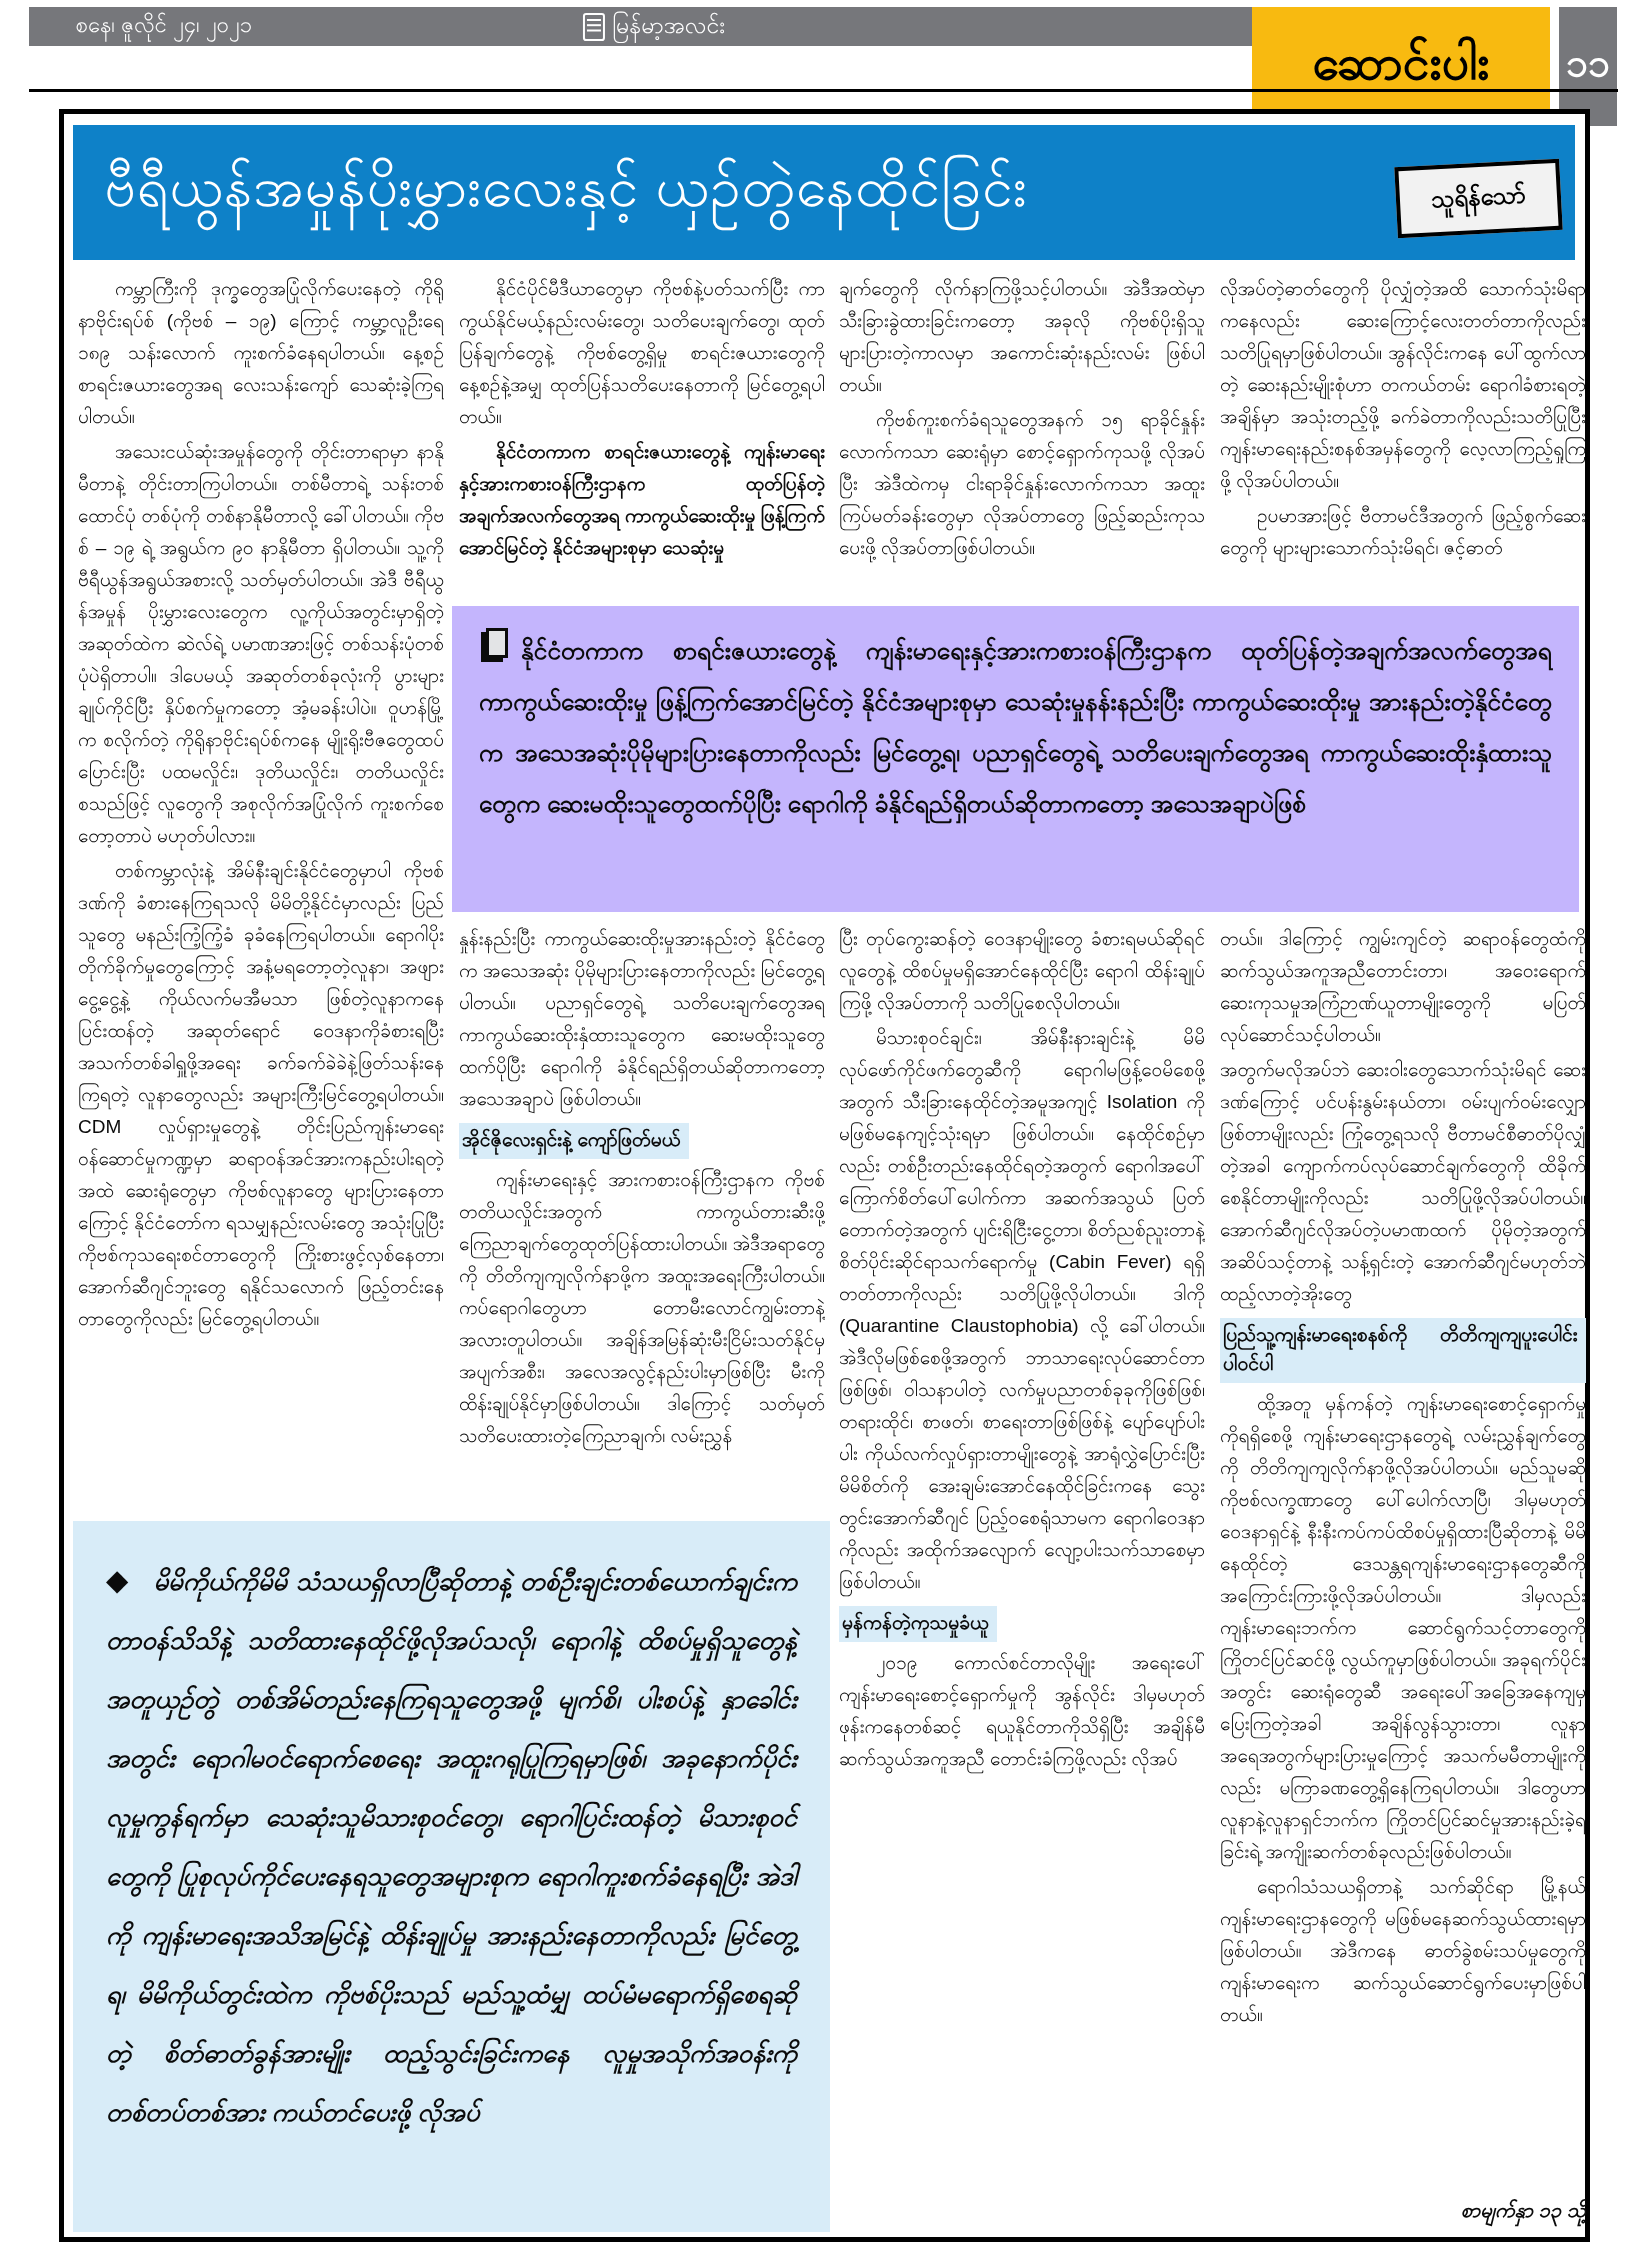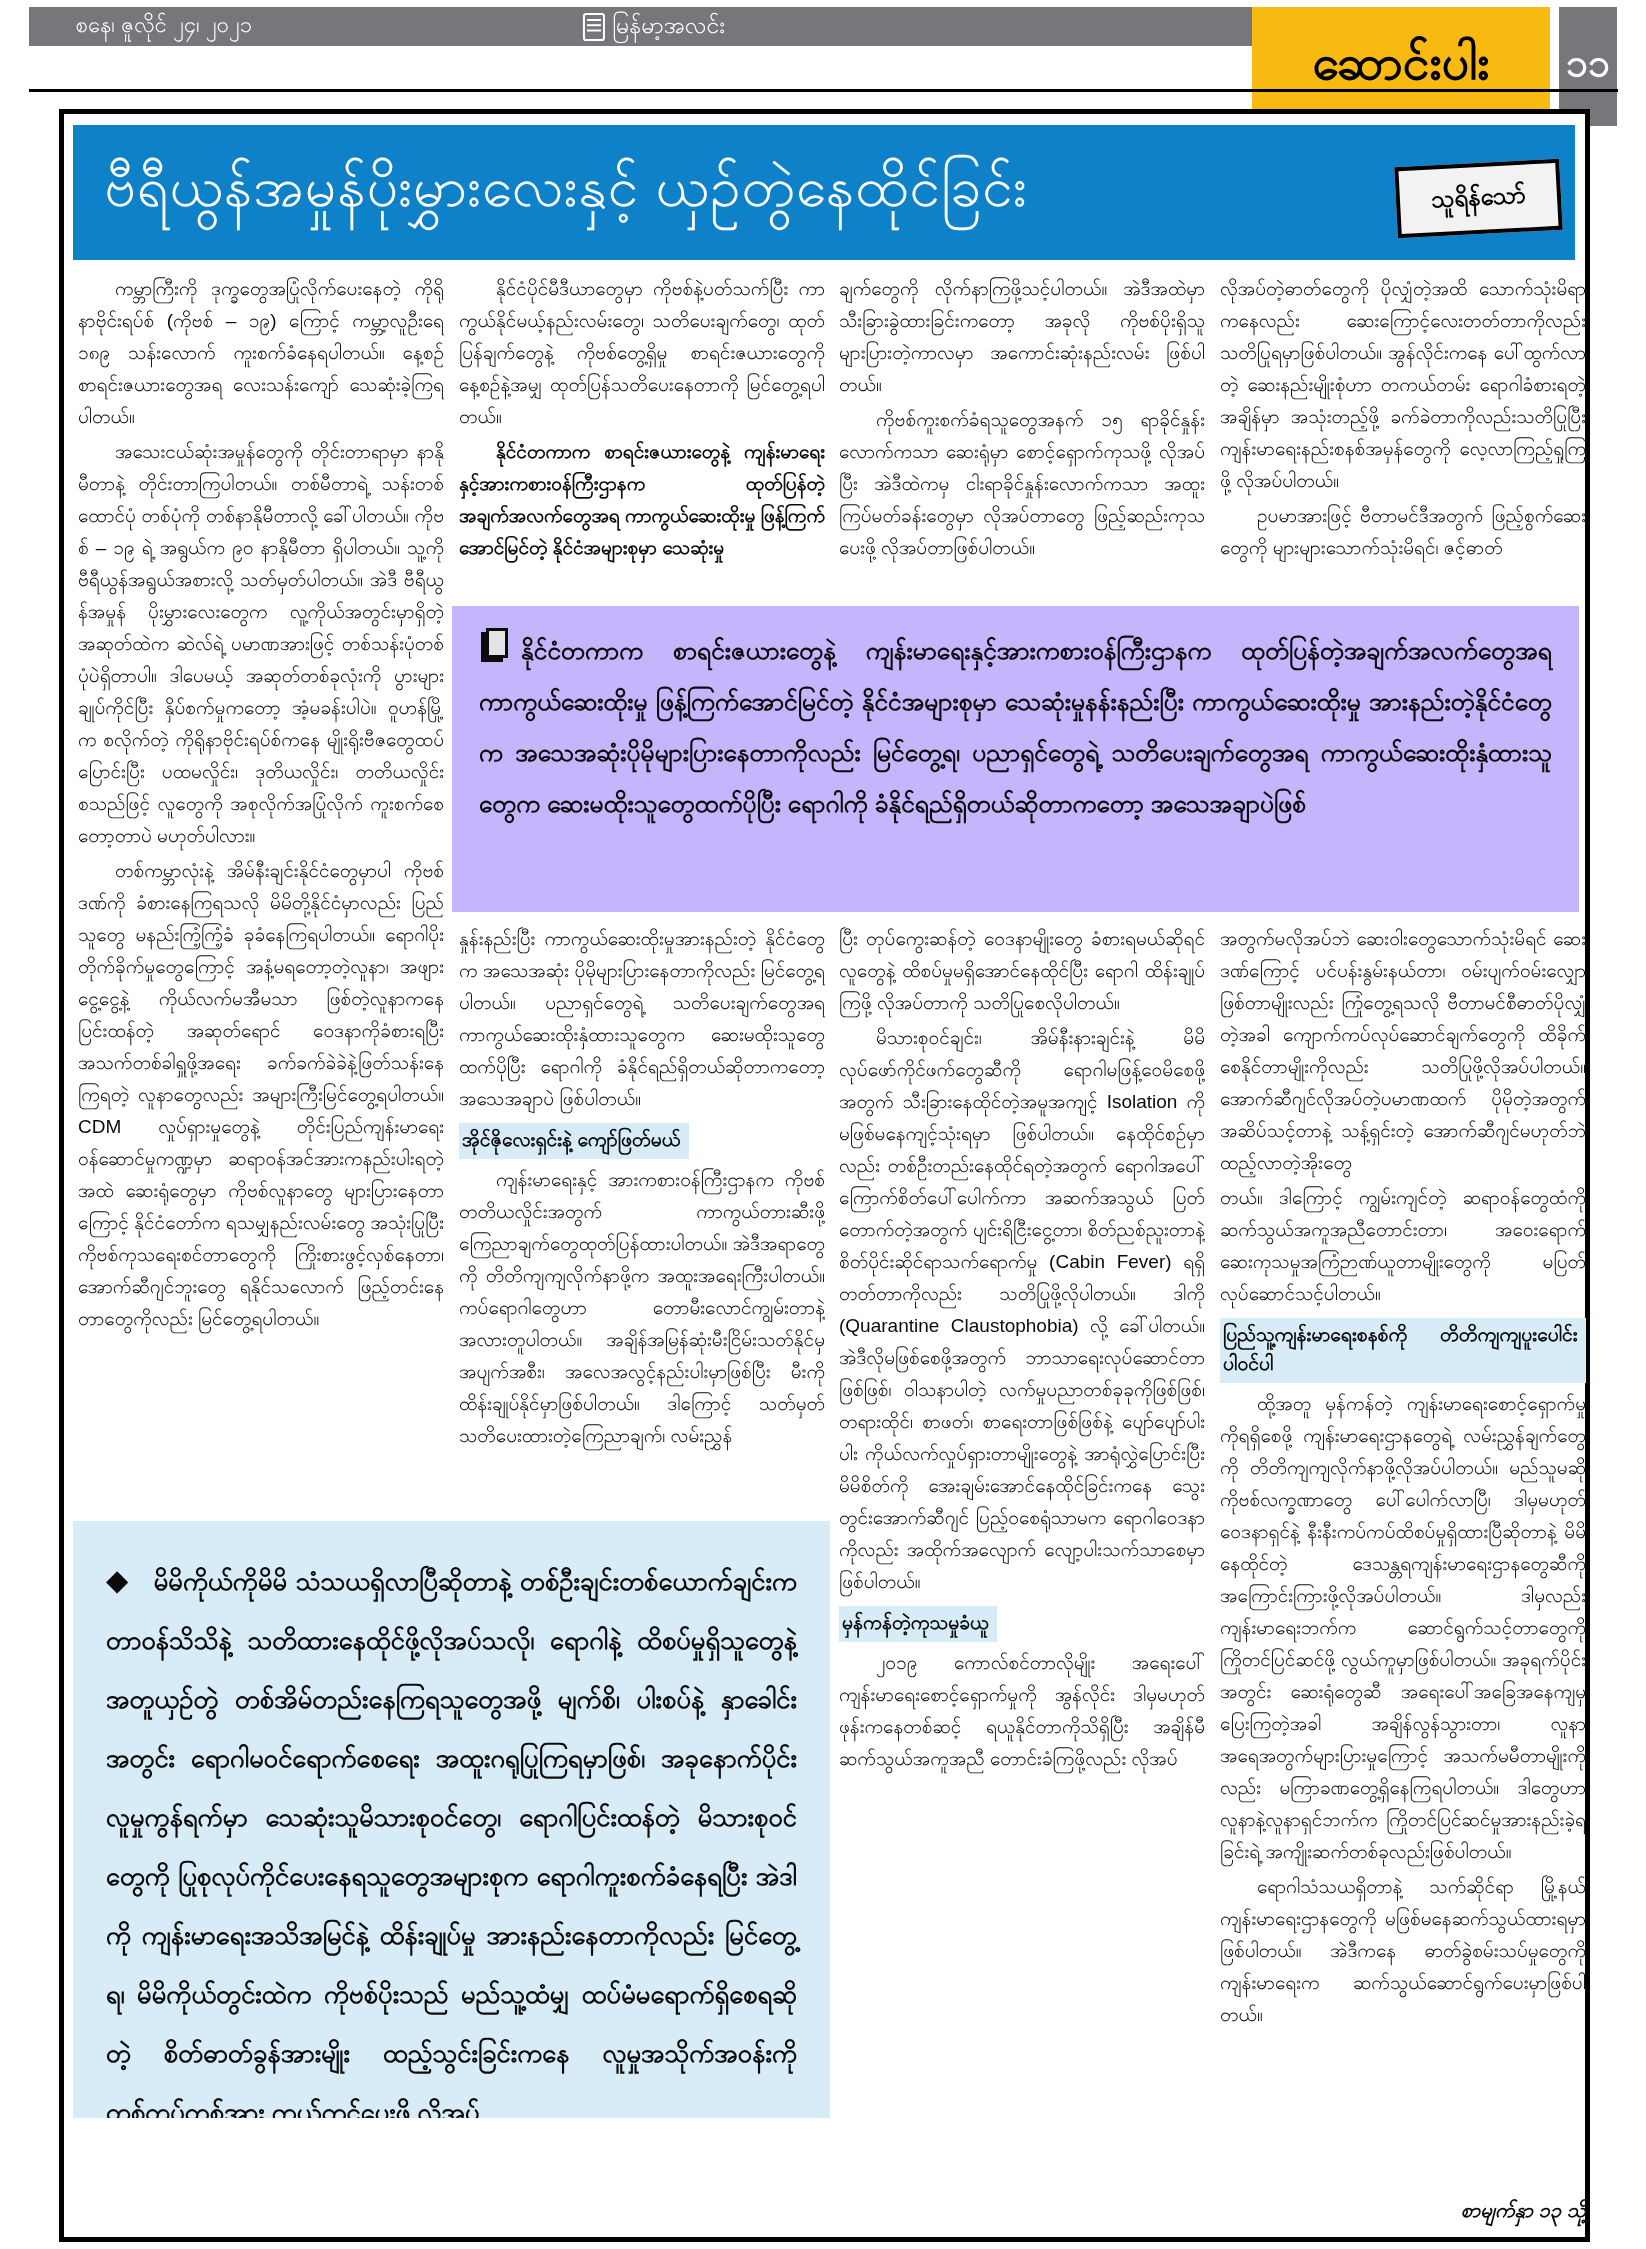--- a/index.html
+++ b/index.html
@@ -77,22 +77,22 @@
   .quote-icon{
     float:left;width:22px;height:30px;background:#0b0b0b;margin:7.3px 18px 0 2.1px;position:relative;
   }
   .quote-icon::after{content:"";position:absolute;left:5.2px;top:-4.2px;width:15.7px;height:24px;background:#e3e4e6;border:3.1px solid #0b0b0b;}
   .quotebox p{
     margin:0;font-size:24.6px;line-height:51px;font-weight:bold;text-align:justify;color:#0b0b0b;
   }
 
   
   .callout{
-    position:absolute;left:9px;top:1407px;width:757px;height:597px;background:#d8ecf8;
-    padding:30px 33px;box-sizing:border-box;overflow:hidden;
+    position:absolute;left:9px;top:1407px;width:757px;height:711px;background:#d8ecf8;
+    padding:30px 33px;box-sizing:border-box;overflow:hidden;font-style:italic;
   }
   .callout .diamond{font-size:29px;margin-right:24px;}
   .callout p{
     margin:0;font-size:25.6px;line-height:59px;font-weight:bold;text-align:justify;text-indent:0;
   }
 
   .continued{
     position:absolute;right:0;bottom:3.1px;font-size:20px;font-weight:bold;font-style:italic;
   }
   .colwrap{position:relative;}
@@ -149,22 +149,22 @@
   </div>
 
   <div class="col col3b">
     <p class="noindent">ပြီး တုပ်ကွေးဆန်တဲ့ ဝေဒနာမျိုးတွေ ခံစားရမယ်ဆိုရင် လူတွေနဲ့ ထိစပ်မှုမရှိအောင်နေထိုင်ပြီး ရောဂါ ထိန်းချုပ်ကြဖို့ လိုအပ်တာကို သတိပြုစေလိုပါတယ်။</p>
     <p>မိသားစုဝင်ချင်း၊ အိမ်နီးနားချင်းနဲ့ မိမိလုပ်ဖော်ကိုင်ဖက်တွေဆီကို ရောဂါမဖြန့်ဝေမိစေဖို့အတွက် သီးခြားနေထိုင်တဲ့အမူအကျင့် Isolation ကို မဖြစ်မနေကျင့်သုံးရမှာ ဖြစ်ပါတယ်။ နေထိုင်စဉ်မှာလည်း တစ်ဦးတည်းနေထိုင်ရတဲ့အတွက် ရောဂါအပေါ် ကြောက်စိတ်ပေါ်ပေါက်ကာ အဆက်အသွယ် ပြတ်တောက်တဲ့အတွက် ပျင်းရိငြီးငွေ့တာ၊ စိတ်ညစ်ညူးတာနဲ့ စိတ်ပိုင်းဆိုင်ရာသက်ရောက်မှု (Cabin Fever) ရရှိတတ်တာကိုလည်း သတိပြုဖို့လိုပါတယ်။ ဒါကို (Quarantine Claustophobia) လို့ ခေါ်ပါတယ်။ အဲဒီလိုမဖြစ်စေဖို့အတွက် ဘာသာရေးလုပ်ဆောင်တာဖြစ်ဖြစ်၊ ဝါသနာပါတဲ့ လက်မှုပညာတစ်ခုခုကိုဖြစ်ဖြစ်၊ တရားထိုင်၊ စာဖတ်၊ စာရေးတာဖြစ်ဖြစ်နဲ့ ပျော်ပျော်ပါးပါး ကိုယ်လက်လှုပ်ရှားတာမျိုးတွေနဲ့ အာရုံလွှဲပြောင်းပြီး မိမိစိတ်ကို အေးချမ်းအောင်နေထိုင်ခြင်းကနေ သွေးတွင်းအောက်ဆီဂျင် ပြည့်ဝစေရုံသာမက ရောဂါဝေဒနာကိုလည်း အထိုက်အလျောက် လျော့ပါးသက်သာစေမှာ ဖြစ်ပါတယ်။</p>
     <span class="subhead">မှန်ကန်တဲ့ကုသမှုခံယူ</span>
     <p>၂၀၁၉ ကောလ်စင်တာလိုမျိုး အရေးပေါ် ကျန်းမာရေးစောင့်ရှောက်မှုကို အွန်လိုင်း ဒါမှမဟုတ် ဖုန်းကနေတစ်ဆင့် ရယူနိုင်တာကိုသိရှိပြီး အချိန်မီ ဆက်သွယ်အကူအညီ တောင်းခံကြဖို့လည်း လိုအပ်</p>
   </div>
 
   <div class="col col4b colwrap">
+    <p class="noindent">တယ်။ ဒါကြောင့် ကျွမ်းကျင်တဲ့ ဆရာဝန်တွေထံကို ဆက်သွယ်အကူအညီတောင်းတာ၊ အဝေးရောက် ဆေးကုသမှုအကြံဉာဏ်ယူတာမျိုးတွေကို မပြတ်လုပ်ဆောင်သင့်ပါတယ်။</p>
     <p class="noindent">အတွက်မလိုအပ်ဘဲ ဆေးဝါးတွေသောက်သုံးမိရင် ဆေးဒဏ်ကြောင့် ပင်ပန်းနွမ်းနယ်တာ၊ ဝမ်းပျက်ဝမ်းလျှောဖြစ်တာမျိုးလည်း ကြုံတွေ့ရသလို ဗီတာမင်စီဓာတ်ပိုလျှံတဲ့အခါ ကျောက်ကပ်လုပ်ဆောင်ချက်တွေကို ထိခိုက်စေနိုင်တာမျိုးကိုလည်း သတိပြုဖို့လိုအပ်ပါတယ်။ အောက်ဆီဂျင်လိုအပ်တဲ့ပမာဏထက် ပိုမိုတဲ့အတွက် အဆိပ်သင့်တာနဲ့ သန့်ရှင်းတဲ့ အောက်ဆီဂျင်မဟုတ်ဘဲ ထည့်လာတဲ့အိုးတွေ</p>
-    <p class="noindent">တယ်။ ဒါကြောင့် ကျွမ်းကျင်တဲ့ ဆရာဝန်တွေထံကို ဆက်သွယ်အကူအညီတောင်းတာ၊ အဝေးရောက် ဆေးကုသမှုအကြံဉာဏ်ယူတာမျိုးတွေကို မပြတ်လုပ်ဆောင်သင့်ပါတယ်။</p>
     <span class="subhead">ပြည်သူ့ကျန်းမာရေးစနစ်ကို တိတိကျကျပူးပေါင်းပါဝင်ပါ</span>
     <p>ထို့အတူ မှန်ကန်တဲ့ ကျန်းမာရေးစောင့်ရှောက်မှုကိုရရှိစေဖို့ ကျန်းမာရေးဌာနတွေရဲ့ လမ်းညွှန်ချက်တွေကို တိတိကျကျလိုက်နာဖို့လိုအပ်ပါတယ်။ မည်သူမဆို ကိုဗစ်လက္ခဏာတွေ ပေါ်ပေါက်လာပြီ၊ ဒါမှမဟုတ် ဝေဒနာရှင်နဲ့ နီးနီးကပ်ကပ်ထိစပ်မှုရှိထားပြီဆိုတာနဲ့ မိမိနေထိုင်တဲ့ ဒေသန္တရကျန်းမာရေးဌာနတွေဆီကို အကြောင်းကြားဖို့လိုအပ်ပါတယ်။ ဒါမှလည်း ကျန်းမာရေးဘက်က ဆောင်ရွက်သင့်တာတွေကို ကြိုတင်ပြင်ဆင်ဖို့ လွယ်ကူမှာဖြစ်ပါတယ်။ အခုရက်ပိုင်းအတွင်း ဆေးရုံတွေဆီ အရေးပေါ်အခြေအနေကျမှ ပြေးကြတဲ့အခါ အချိန်လွန်သွားတာ၊ လူနာအရေအတွက်များပြားမှုကြောင့် အသက်မမီတာမျိုးကိုလည်း မကြာခဏတွေ့ရှိနေကြရပါတယ်။ ဒါတွေဟာ လူနာနဲ့လူနာရှင်ဘက်က ကြိုတင်ပြင်ဆင်မှုအားနည်းခဲ့ရခြင်းရဲ့ အကျိုးဆက်တစ်ခုလည်းဖြစ်ပါတယ်။</p>
     <p>ရောဂါသံသယရှိတာနဲ့ သက်ဆိုင်ရာ မြို့နယ် ကျန်းမာရေးဌာနတွေကို မဖြစ်မနေဆက်သွယ်ထားရမှာဖြစ်ပါတယ်။ အဲဒီကနေ ဓာတ်ခွဲစမ်းသပ်မှုတွေကို ကျန်းမာရေးက ဆက်သွယ်ဆောင်ရွက်ပေးမှာဖြစ်ပါတယ်။</p>
     <span class="continued">စာမျက်နှာ ၁၃ သို့</span>
   </div>
 
   <div class="callout">
     <p><span class="diamond">◆</span><span>မိမိကိုယ်ကိုမိမိ သံသယရှိလာပြီဆိုတာနဲ့ တစ်ဦးချင်းတစ်ယောက်ချင်းက တာဝန်သိသိနဲ့ သတိထားနေထိုင်ဖို့လိုအပ်သလို၊ ရောဂါနဲ့ ထိစပ်မှုရှိသူတွေနဲ့ အတူယှဉ်တွဲ တစ်အိမ်တည်းနေကြရသူတွေအဖို့ မျက်စိ၊ ပါးစပ်နဲ့ နှာခေါင်းအတွင်း ရောဂါမဝင်ရောက်စေရေး အထူးဂရုပြုကြရမှာဖြစ်၊ အခုနောက်ပိုင်း လူမှုကွန်ရက်မှာ သေဆုံးသူမိသားစုဝင်တွေ၊ ရောဂါပြင်းထန်တဲ့ မိသားစုဝင်တွေကို ပြုစုလုပ်ကိုင်ပေးနေရသူတွေအများစုက ရောဂါကူးစက်ခံနေရပြီး အဲဒါကို ကျန်းမာရေးအသိအမြင်နဲ့ ထိန်းချုပ်မှု အားနည်းနေတာကိုလည်း မြင်တွေ့ရ၊ မိမိကိုယ်တွင်းထဲက ကိုဗစ်ပိုးသည် မည်သူ့ထံမျှ ထပ်မံမရောက်ရှိစေရဆိုတဲ့ စိတ်ဓာတ်ခွန်အားမျိုး ထည့်သွင်းခြင်းကနေ လူမှုအသိုက်အဝန်းကို တစ်တပ်တစ်အား ကယ်တင်ပေးဖို့ လိုအပ်</span></p>
   </div>
 

